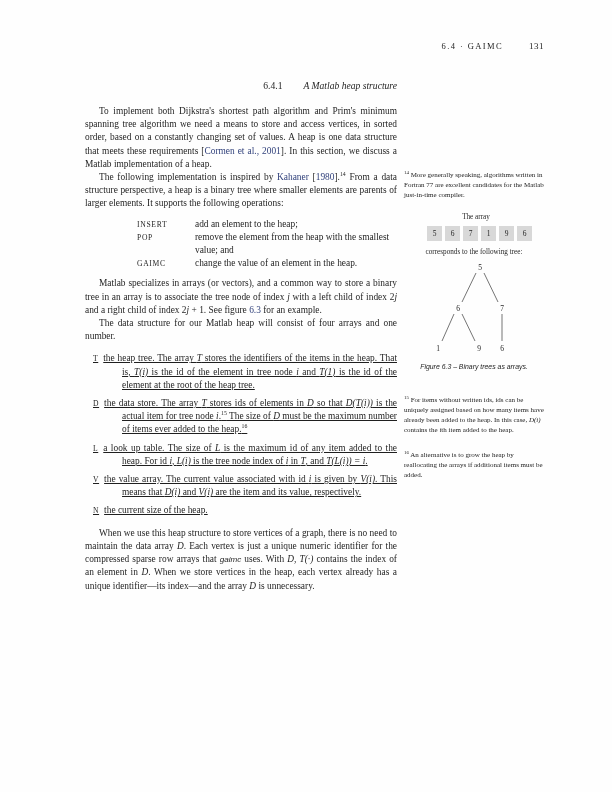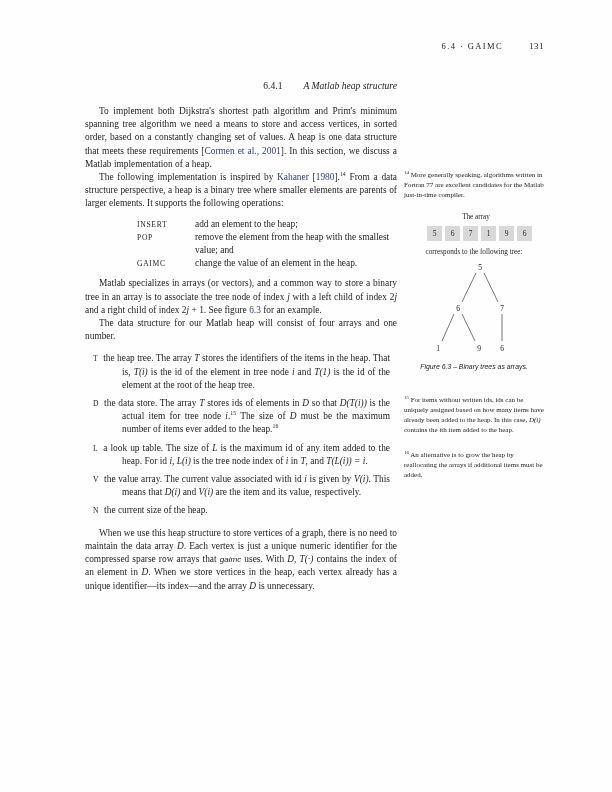--- a/index.html
+++ b/index.html
@@ -31,21 +31,21 @@
   .s-tt{font-family:Liberation Sans, sans-serif;font-style:italic;font-size:86%;}
   
   .ops{margin:7px 0 7px 40px;}
   .ops-row{display:flex;align-items:baseline;margin:0;padding-left:12px;}
   .ops-label{
     width:58px;flex:0 0 58px;font-size:7.6px;letter-spacing:0.7px;
     font-family:"Liberation Serif",serif;
   }
   .ops-desc{width:212px;font-size:9.4px;line-height:13.2px;text-align:left;}
   
-  .defs{margin:9px 7px 0 0;}
+  .defs{margin:9px 0 0 0;text-decoration:underline;}
   .def-item{
     font-size:9.4px;line-height:13.2px;text-align:justify;
     padding-left:37px;text-indent:-29px;margin:0 0 5px 0;
   }
   .def-label{font-size:7.6px;letter-spacing:0.6px;padding-right:5px;}
   
   .margin-col{position:absolute;left:404px;top:170px;width:142px;height:520px;}
   .mnote{
     position:absolute;left:0;width:140px;font-size:7px;line-height:9.9px;
     text-align:left;color:#222;

